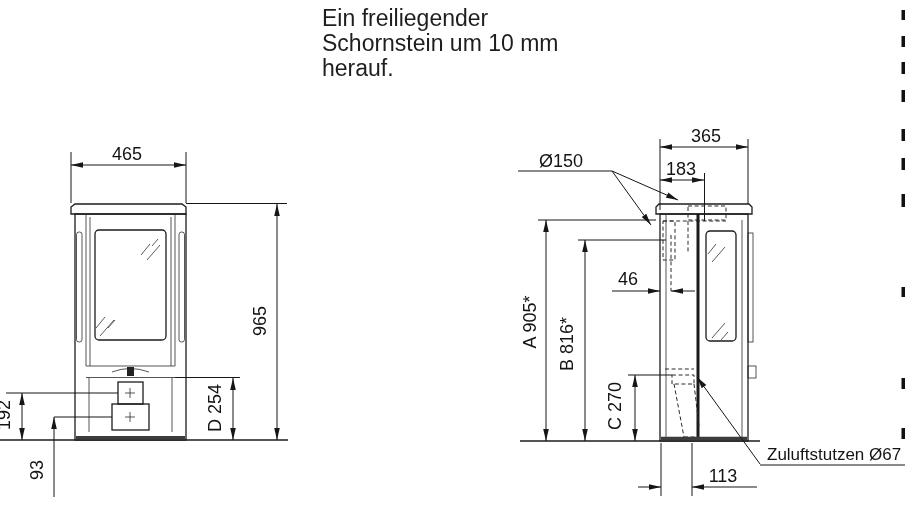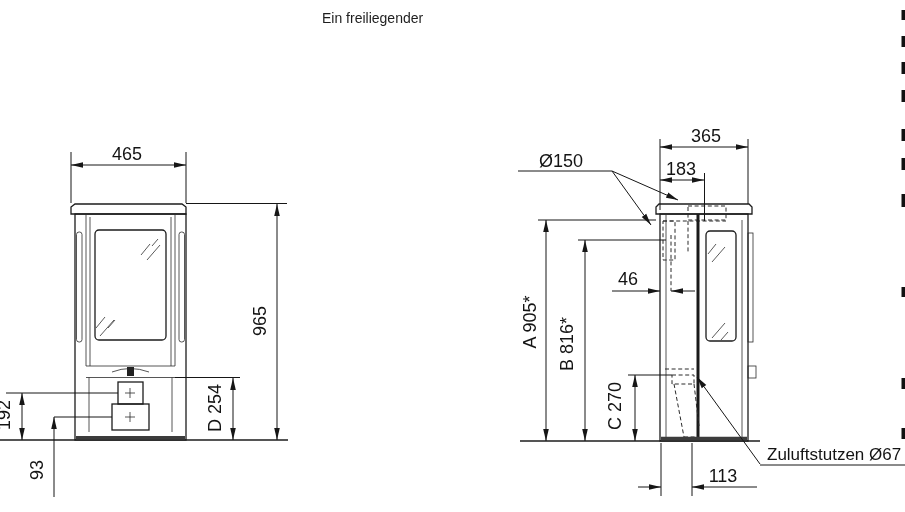--- a/index.html
+++ b/index.html
@@ -2,41 +2,43 @@
 <html><head>
 <meta charset="utf-8">
 <style>
   html,body{margin:0;padding:0;background:#ffffff;}
   .canvas{
     position:relative;width:905px;height:512px;background:#fff;overflow:hidden;
     font-family:"Liberation Sans", sans-serif;
   }
   .note{
     position:absolute;left:322px;top:6px;width:230px;
-    font-size:14px;line-height:25px;color:#1e1e1e;
+    font-size:23px;line-height:25px;color:#1e1e1e;
   }
   .note div{white-space:nowrap;}
   svg{position:absolute;left:0;top:0;}
   
   .out  {stroke:#1c1c1c;stroke-width:1.3;fill:none;}
   .thin {stroke:#2b2b2b;stroke-width:.8;fill:none;}
   .dim  {stroke:#161616;stroke-width:1;fill:none;}
   .dash {stroke:#2b2b2b;stroke-width:1;fill:none;stroke-dasharray:4 2.6;}
   .base {stroke:#3c3c3c;stroke-width:3.5;fill:none;}
   .shine{stroke:#5a5a5a;stroke-width:1;fill:none;}
   text.dimtxt{font-size:18px;fill:#141414;font-family:"Liberation Sans",sans-serif;}
   text.small{font-size:17px;}
 </style>
 </head>
 <body>
 
 <div class="canvas">
 
   <div class="note">
     <div>Ein freiliegender</div>
+    <div>Schornstein um 10 mm</div>
+    <div>herauf.</div>
   </div>
 
   <svg width="905" height="512" viewBox="0 0 905 512">
     <defs>
       <marker id="arw" markerUnits="userSpaceOnUse" markerWidth="13" markerHeight="8" refX="12" refY="4" orient="auto-start-reverse">
         <path d="M0,1.2 L12,4 L0,6.8 Z" fill="#161616"></path>
       </marker>
     </defs>
 
     <g>

